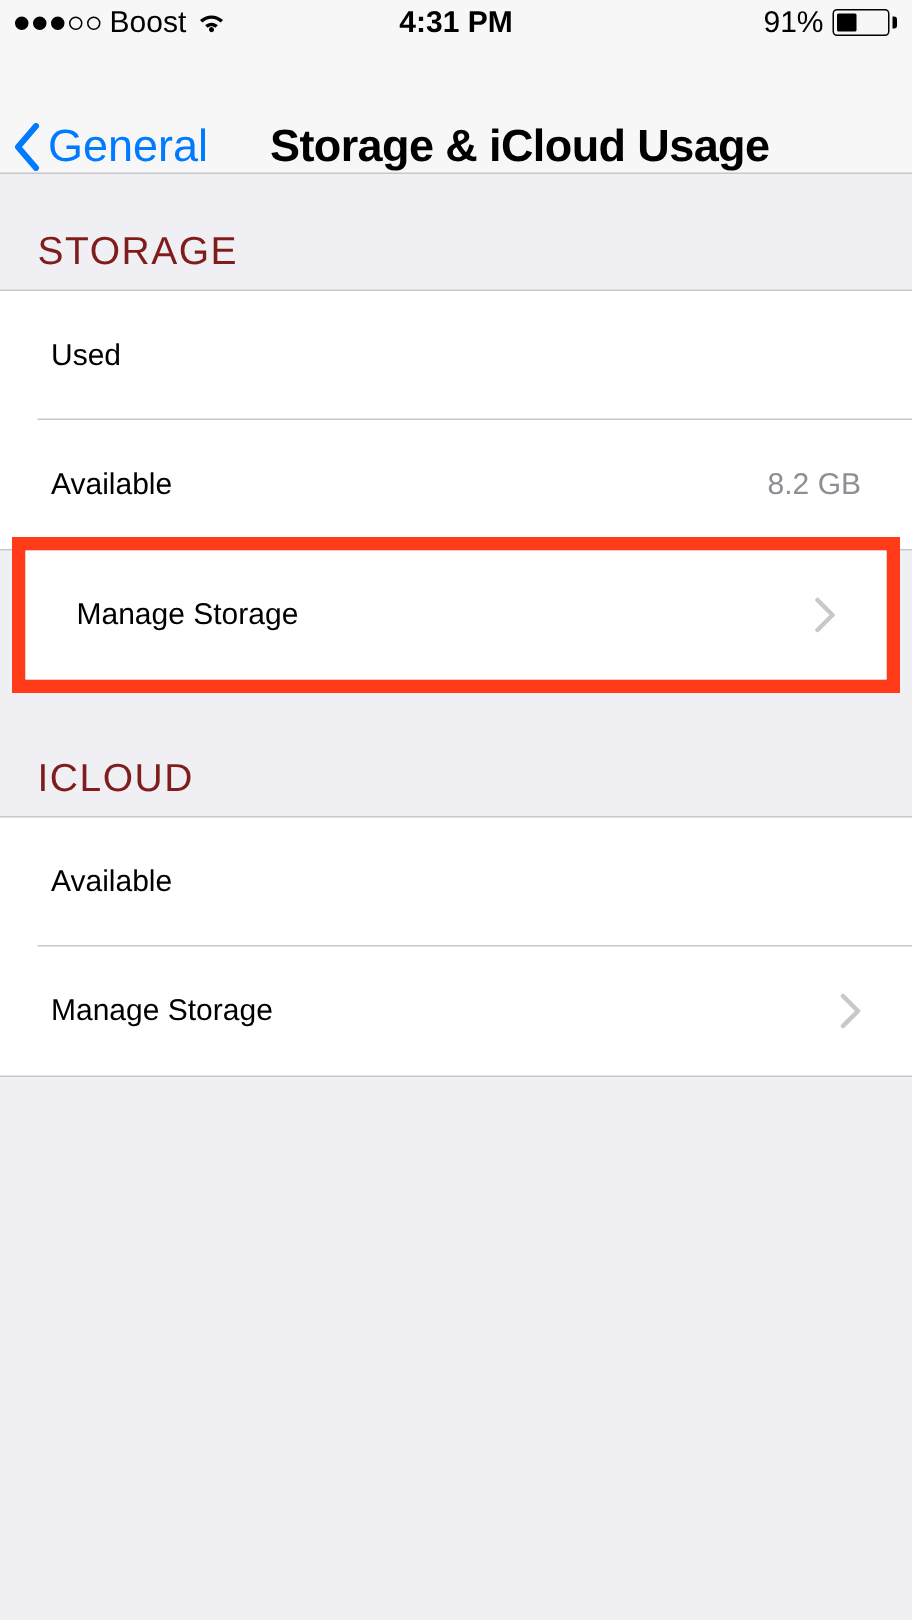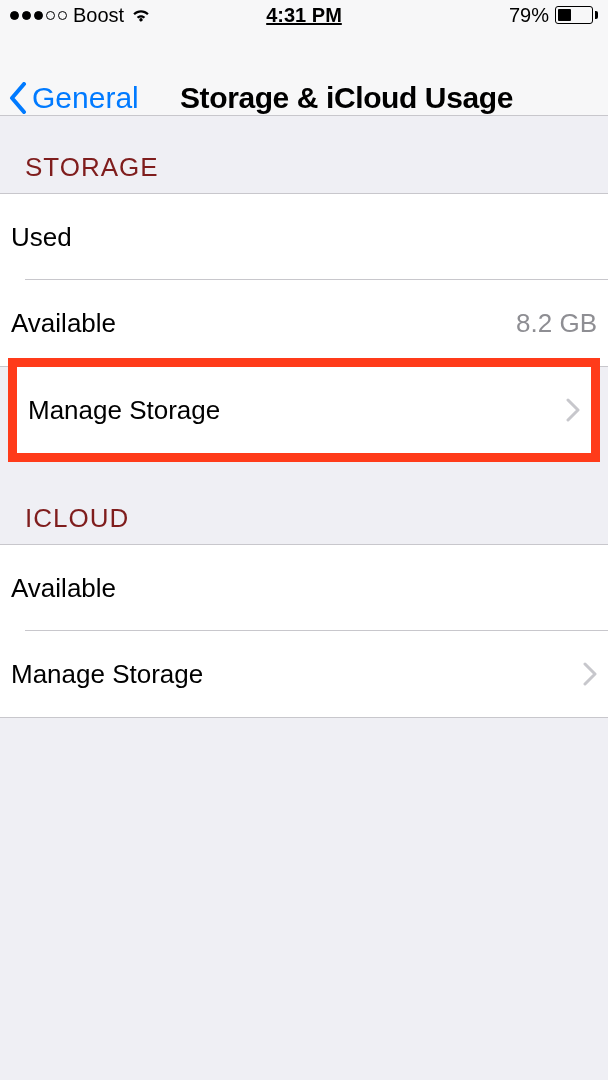--- a/index.html
+++ b/index.html
@@ -112,22 +112,22 @@
     .cell-group {
       background: #fff;
       border-top: 1px solid #c8c7cc;
       border-bottom: 1px solid #c8c7cc;
     }
     .cell {
       min-height: 86px;
       display: flex;
       align-items: center;
       justify-content: space-between;
-      padding: 0 11px;
-      font-size: 26px;
+      padding: 0 34px;
+      font-size: 20px;
       color: #000;
       position: relative;
     }
     .cell:not(.no-sep)::after {
       content: "";
       position: absolute;
       left: 25px;
       right: 0;
       bottom: 0;
       height: 1px;
@@ -171,23 +171,23 @@
       <div class="dot"></div>
       <div class="dot"></div>
     </div>
     <span>Boost</span>
     <span class="wifi-icon">
       <svg viewBox="0 0 22 16">
           <path d="M11 14.5c.9 0 1.7-.8 1.7-1.7S11.9 11 11 11s-1.7.8-1.7 1.7.8 1.8 1.7 1.8zM6.8 9.9l1.6 1.6c1.4-1.4 3.8-1.4 5.2 0l1.6-1.6c-2.3-2.3-6.1-2.3-8.4 0zM3.3 6.4l1.6 1.6c3.4-3.4 8.8-3.4 12.2 0l1.6-1.6c-4.2-4.2-11.2-4.2-15.4 0z" fill="#000"></path>
         </svg>
     </span>
   </div>
-  <div style="position:absolute;left:50%;transform:translateX(-50%);font-weight:600;text-decoration:underline;">4:31 PM</div>
+  <div style="position:absolute;left:50%;transform:translateX(-50%);font-weight:600;">4:31 PM</div>
   <div class="status-right">
-    <span>79%</span>
+    <span>91%</span>
     <div class="battery">
       <div class="battery-body">
           <div class="battery-fill" style="width:40%"></div>
         </div>
       <div class="battery-tip"></div>
     </div>
   </div>
 </div>
 
 <div class="nav-bar">

